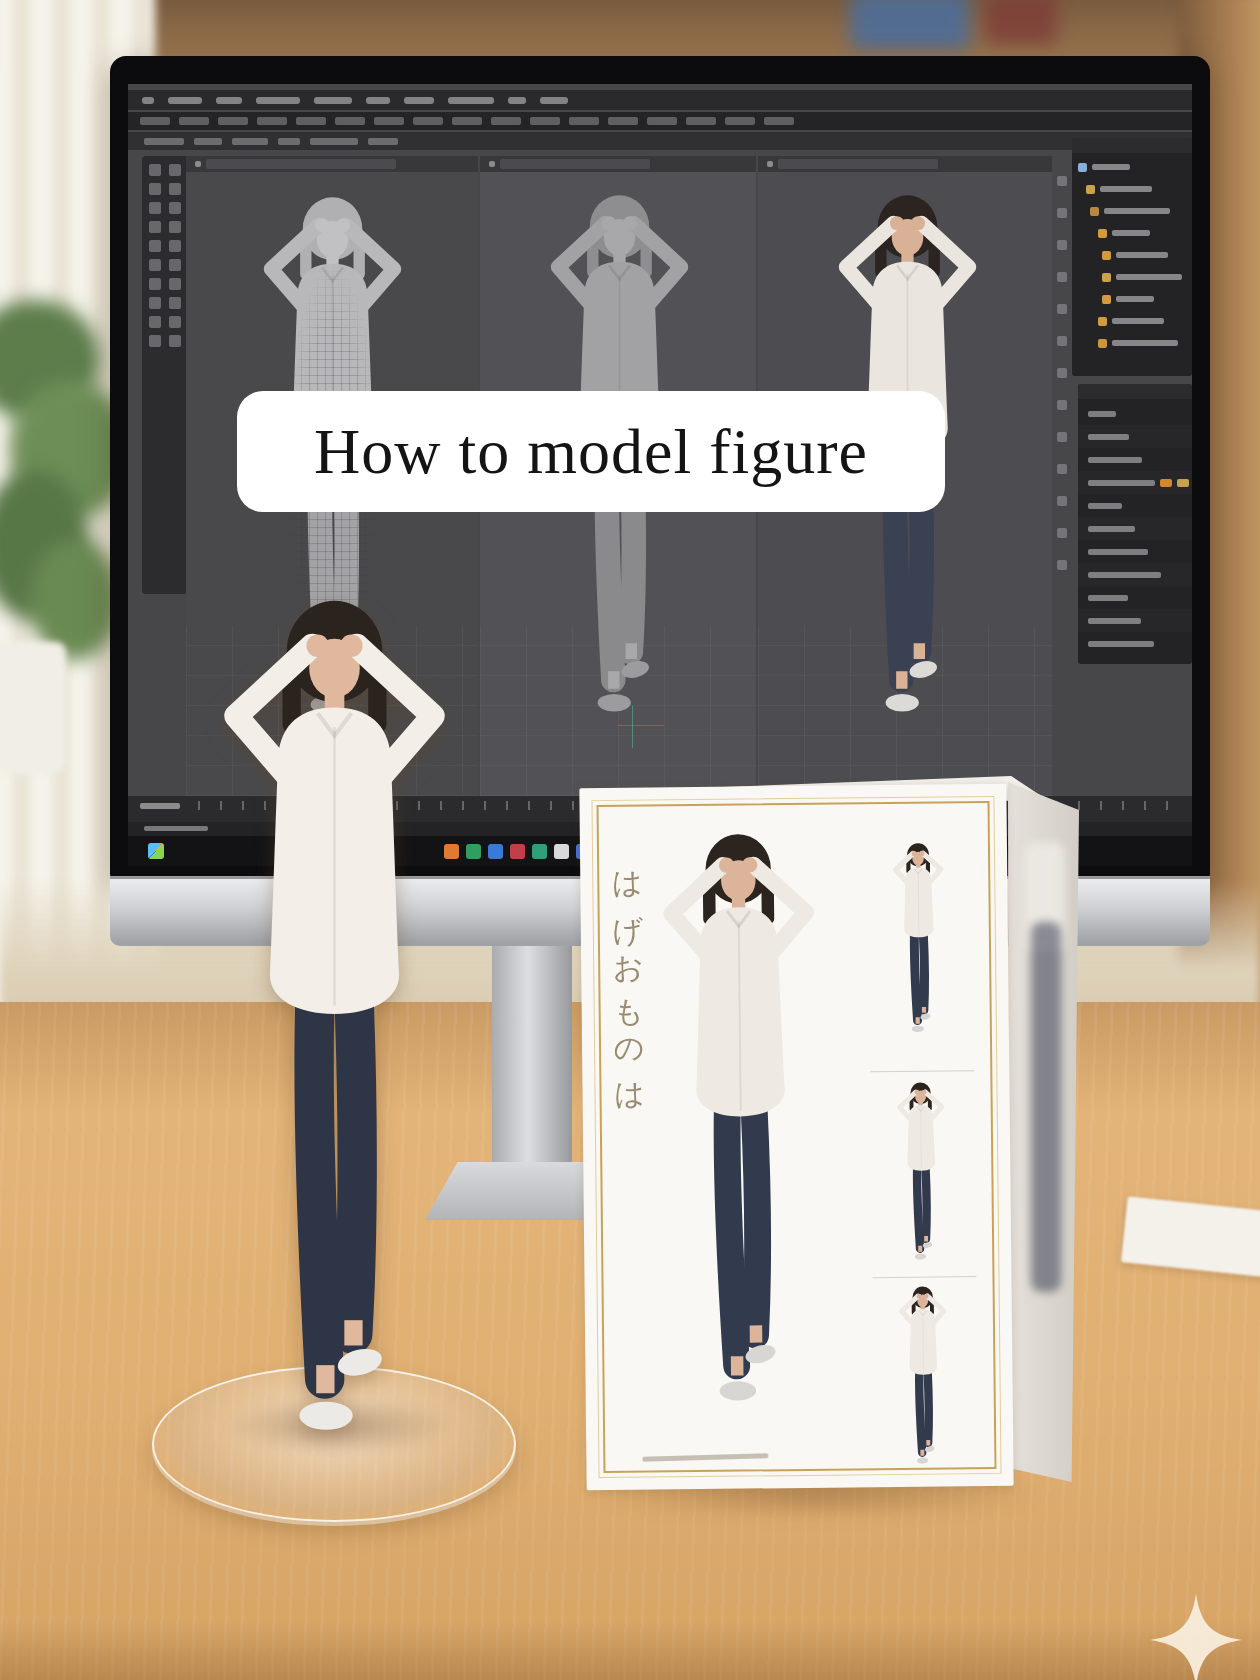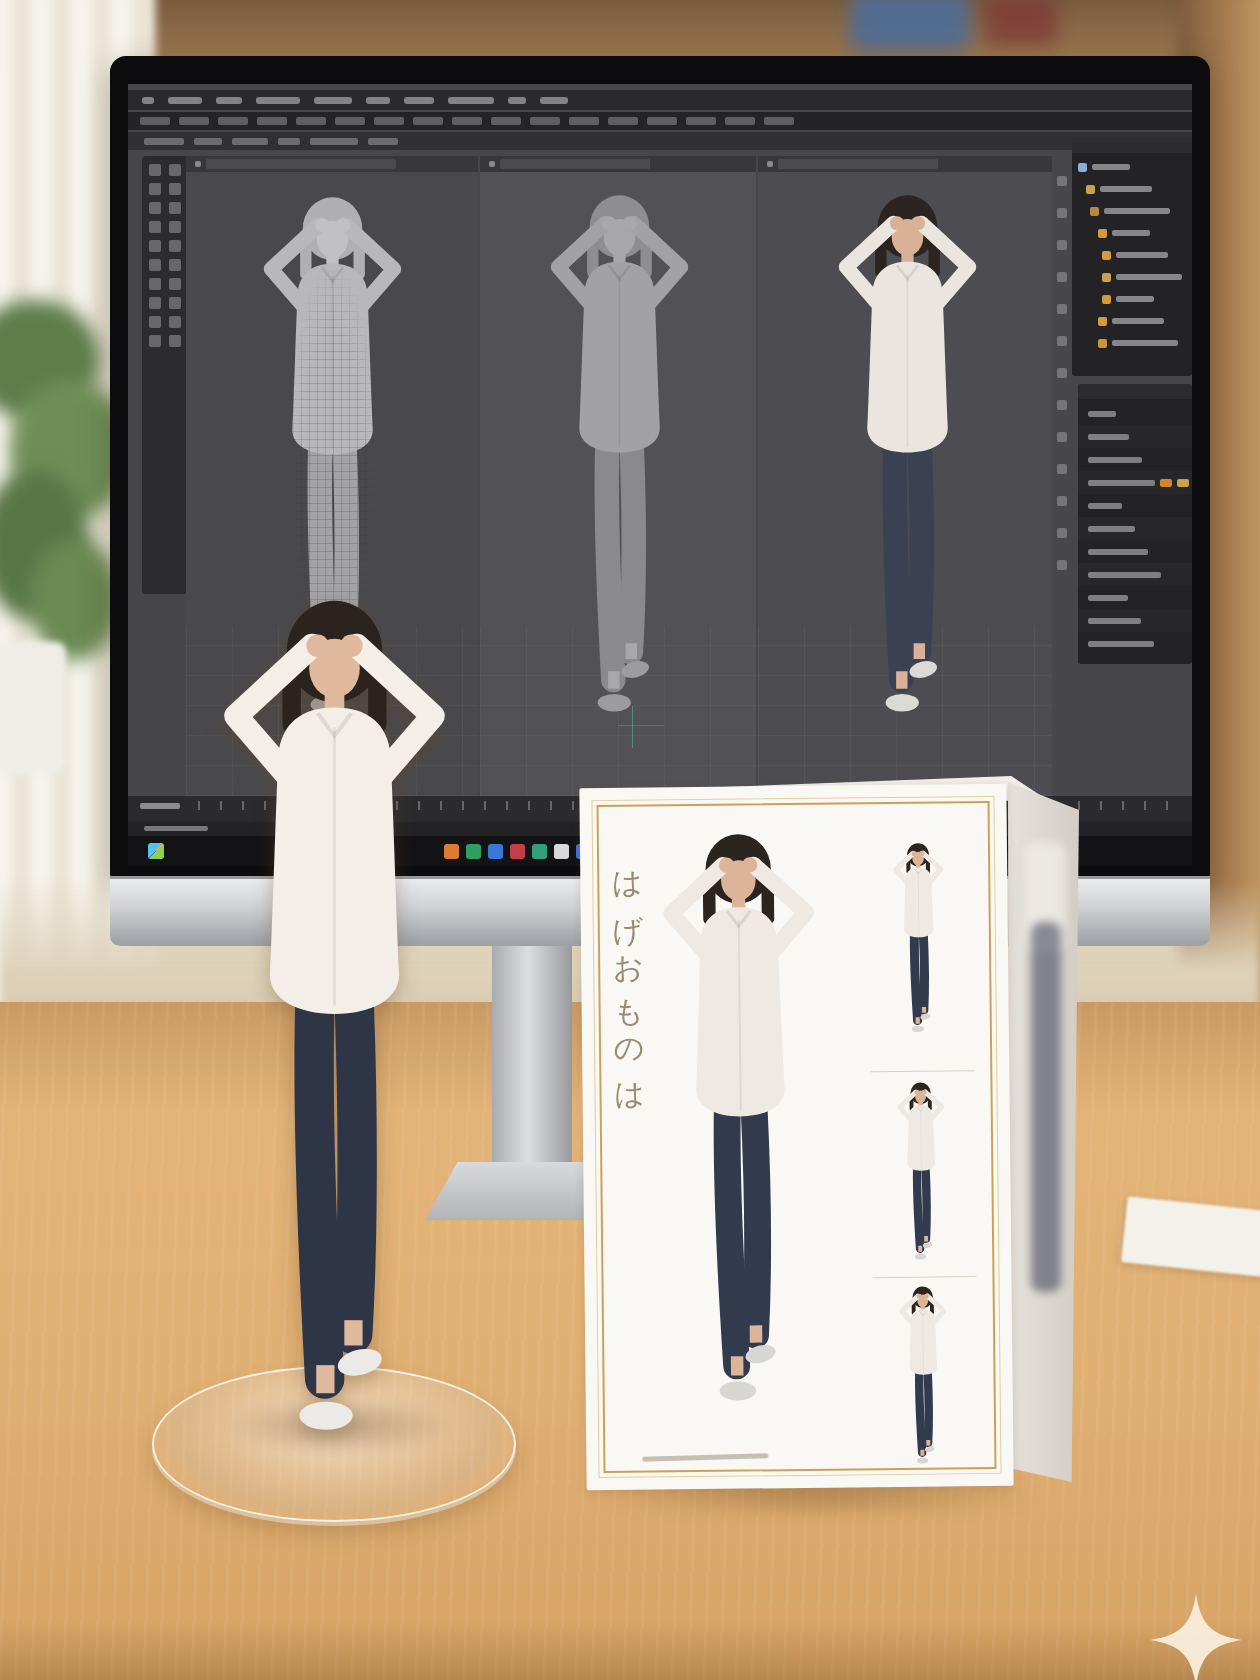--- a/index.html
+++ b/index.html
@@ -413,20 +413,23 @@
           <span class="tb-icon" style="background: rgb(194, 63, 74);"></span>
           <span class="tb-icon" style="background: rgb(47, 160, 122);"></span>
           <span class="tb-icon" style="background: rgb(217, 217, 220);"></span>
           <span class="tb-icon" style="background: rgb(74, 111, 216);"></span>
           <span class="tb-icon" style="background: rgb(123, 82, 200);"></span>
           <span class="tb-icon" style="background: rgb(224, 137, 47);"></span>
         </span>
     </div>
   </div>
 
+  <div class="abs caption">
+    <span>How to model figure</span>
+  </div>
 
   <div class="abs boxgrp">
     <div class="box-shadow"></div>
     <div class="box-top"></div>
     <div class="box-side">
       <div class="hint-shirt"></div>
       <div class="hint-pants"></div>
     </div>
     <div class="box-front">
       <div class="frame-outer"></div>

